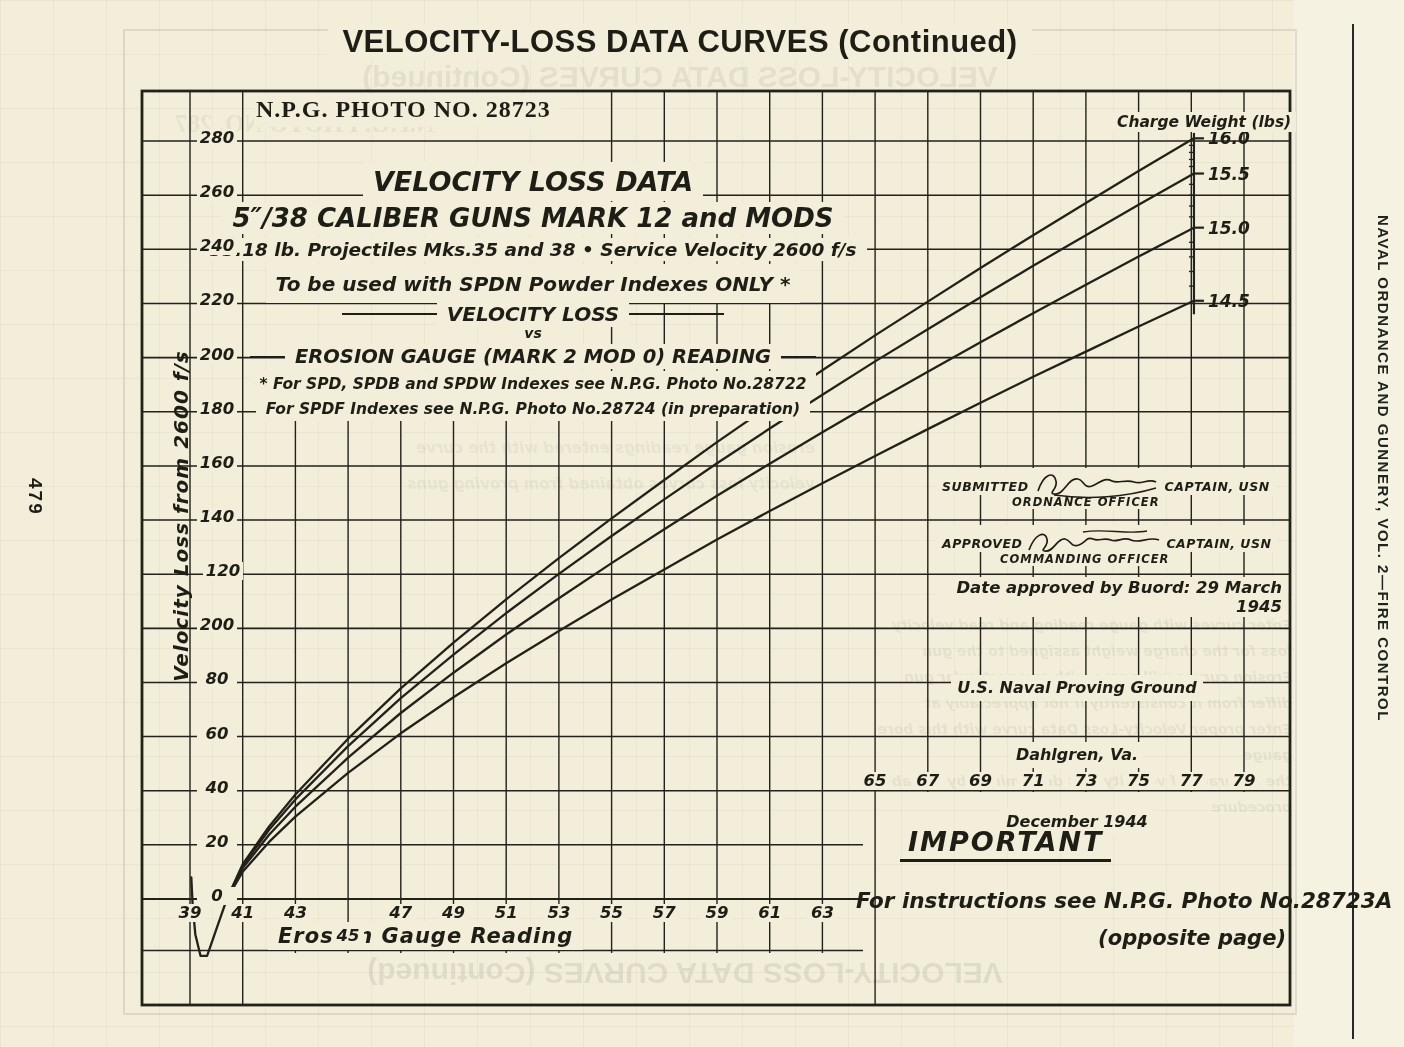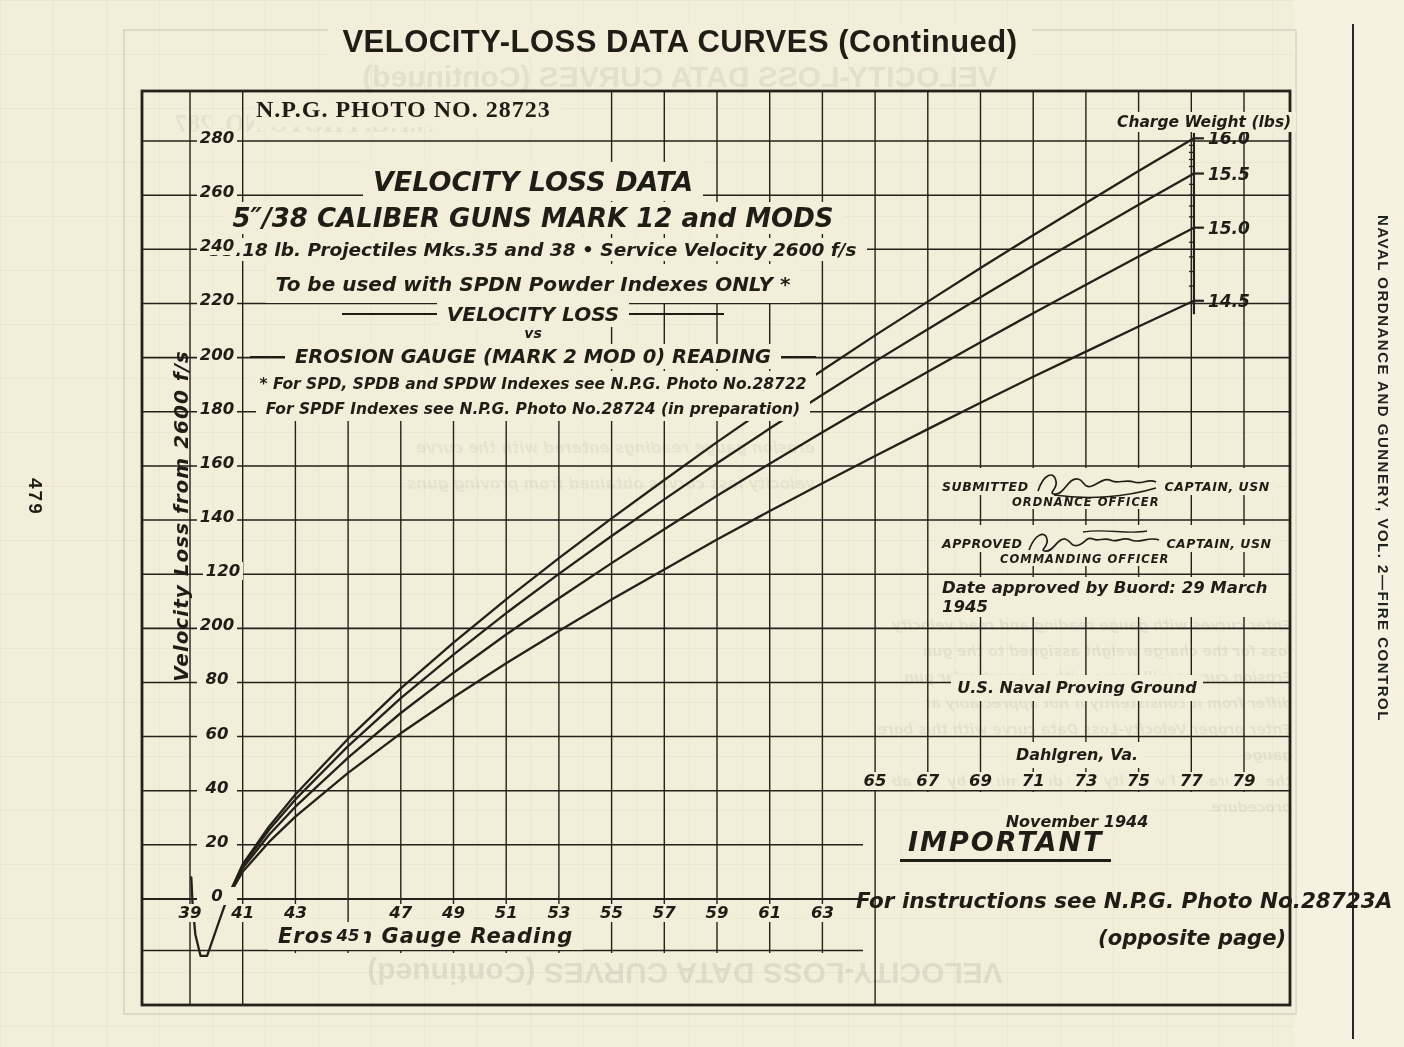--- a/index.html
+++ b/index.html
@@ -58,21 +58,21 @@
   .tick{position:absolute;font:italic 700 16.5px "DejaVu Sans",sans-serif;color:var(--ink);text-align:center;background:var(--paper);line-height:18px;}
   
   .charge-header{left:1112px;top:112px;font-size:15.5px;background:var(--paper);padding:1px 5px;}
   
   .sig-block{left:936px;top:468px;width:352px;}
   .sig-row{display:flex;align-items:flex-end;gap:5px;background:var(--paper);width:fit-content;padding:1px 6px;}
   .sig-label{font-size:12.5px;letter-spacing:.5px;}
   .sig-rank{font-size:12.5px;letter-spacing:.5px;}
   .sig-under{font-size:11.5px;letter-spacing:1px;background:var(--paper);width:fit-content;padding:0 4px;}
   .sig-svg{display:block;margin-bottom:-5px;}
-  .date-line{margin-top:11px;font-size:16.5px;background:var(--paper);width:fit-content;padding:1px 6px;}
+  .date-line{margin-top:11px;font-size:16.5px;background:var(--paper);width:fit-content;padding:1px 6px;text-align:right;}
   
   .addr-block{left:972px;top:634px;width:210px;display:flex;flex-direction:column;align-items:center;}
   .addr-block div{font-size:16px;font-style:italic;font-weight:700;background:var(--paper);padding:1px 6px;white-space:nowrap;line-height:24px;margin-top:41px;}
   
   .imp-head{left:900px;top:826px;font-size:27px;letter-spacing:2px;border-bottom:3px solid var(--ink);padding:0 8px 2px 8px;}
   .imp-line1{left:856px;top:888px;width:430px;text-align:center;font-size:21.5px;white-space:nowrap;}
   .imp-line2{left:856px;top:926px;width:430px;text-align:right;font-size:21px;}
   svg text.scale-num{font:italic 700 17px "DejaVu Sans",sans-serif;fill:var(--ink);}
 </style>
 </head>
@@ -256,20 +256,20 @@
       </svg>
       <span class="sig-rank">CAPTAIN, USN</span>
     </div>
     <div class="sig-under" style="margin-left:60px">COMMANDING OFFICER</div>
     <div class="date-line">Date approved by Buord: 29 March 1945</div>
   </div>
 
   <div class="abs addr-block">
     <div>U.S. Naval Proving Ground</div>
     <div>Dahlgren, Va.</div>
-    <div>November 1944</div>
+    <div>December 1944</div>
   </div>
 
   <div class="abs hand imp-head">IMPORTANT</div>
   <div class="abs hand imp-line1">For instructions see N.P.G. Photo No.28723A</div>
   <div class="abs hand imp-line2">(opposite page)</div>
 
 </div>
 
 </body></html>

